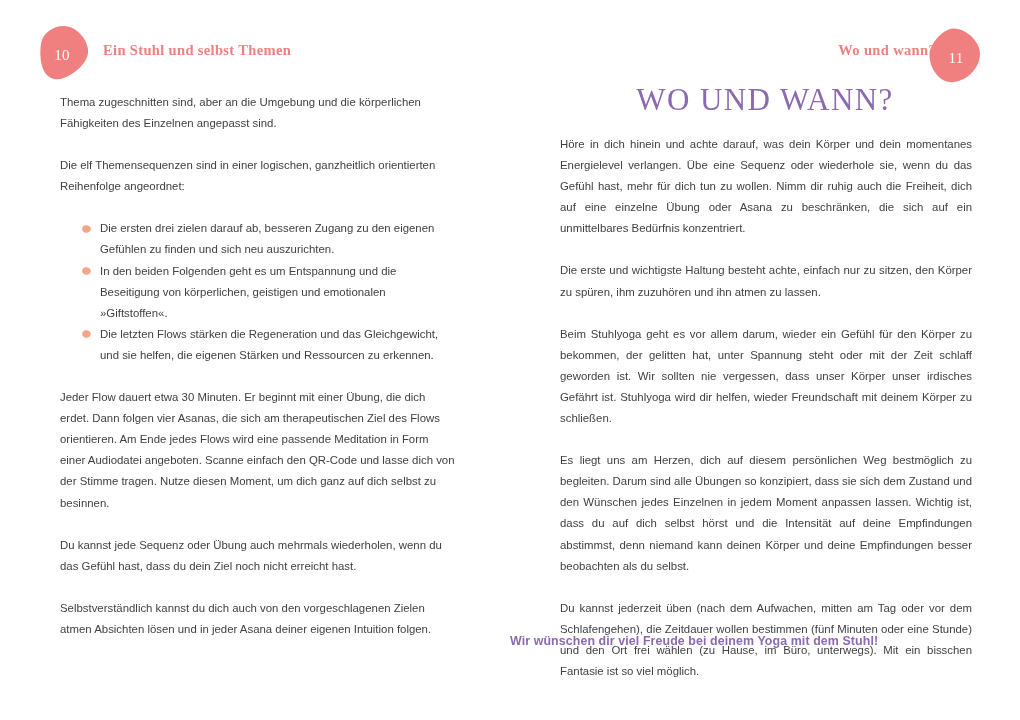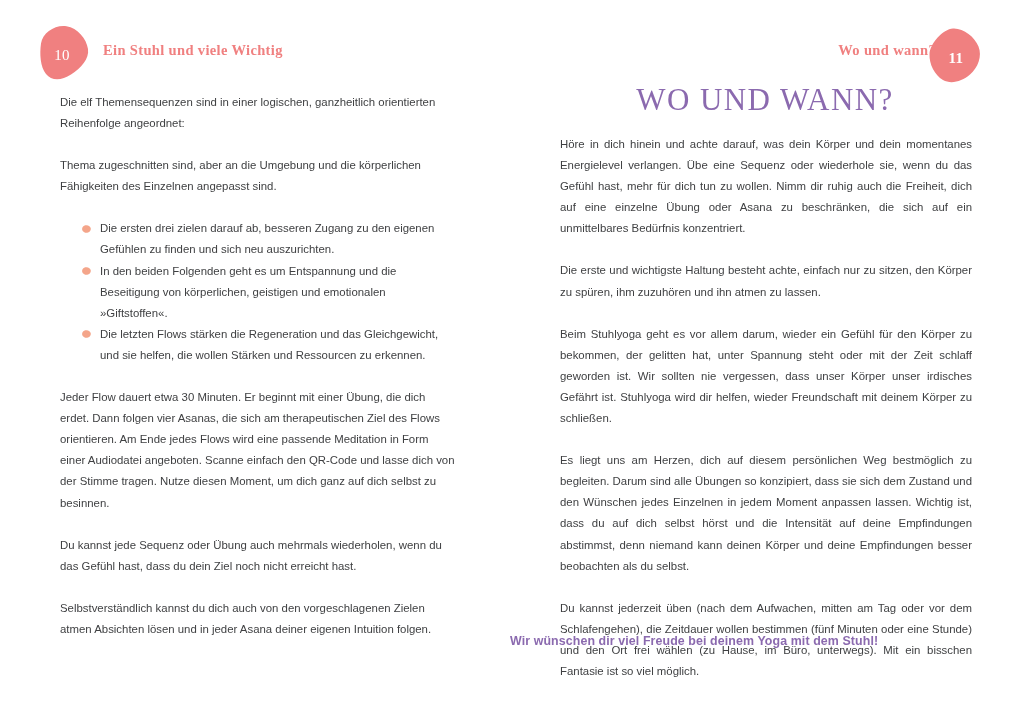--- a/index.html
+++ b/index.html
@@ -60,21 +60,21 @@
     inset: 0;
     display: flex;
     align-items: center;
     justify-content: center;
     font-family: "Liberation Serif", serif;
     font-size: 15px;
     color: #ffffff;
     letter-spacing: 0.3px;
   }
   .folio-left .folio-num  { transform: translate(-3px, 2px); }
-  .folio-right .folio-num { transform: translate(1px, 2px); font-weight: bold; }
+  .folio-right .folio-num { transform: translate(1px, 2px); }
 
   
   .chapter-title {
     position: absolute;
     top: 82px;
     left: 0;
     width: 510px;
     text-align: center;
     font-family: "Liberation Serif", serif;
     font-size: 31px;
@@ -138,26 +138,26 @@
 
   <div class="page page-left">
 
     <div class="folio folio-left">
       <svg viewBox="0 0 58 58" xmlns="http://www.w3.org/2000/svg">
         <path d="M30.5 2.2 C41.5 4.0 50.5 14.5 52.0 25.0 C53.4 35.0 45.0 44.0 35.0 50.5 C25.5 56.7 15.5 57.0 10.0 50.0 C4.3 42.7 3.5 30.0 5.0 19.5 C6.6 8.3 19.5 0.4 30.5 2.2 Z" fill="#F08080"></path>
       </svg>
       <span class="folio-num">10</span>
     </div>
 
-    <div class="runhead runhead-left">Ein Stuhl und viele Wichtig</div>
+    <div class="runhead runhead-left">Ein Stuhl und selbst Themen</div>
 
     <div class="col col-left">
 
+      <p>Thema zugeschnitten sind, aber an die Umgebung und die körperlichen Fähigkeiten des Einzelnen angepasst sind.</p>
       <p>Die elf Themensequenzen sind in einer logischen, ganzheitlich orientierten Reihenfolge angeordnet:</p>
-      <p>Thema zugeschnitten sind, aber an die Umgebung und die körperlichen Fähigkeiten des Einzelnen angepasst sind.</p>
 
       <ul class="bullets">
         <li>
           <span class="blob-bullet">
             <svg viewBox="0 0 9 8" xmlns="http://www.w3.org/2000/svg">
               <path d="M4.6 0.3 C6.6 0.4 8.6 1.9 8.8 3.6 C9.0 5.3 7.3 7.3 5.3 7.7 C3.3 8.1 1.0 7.0 0.3 5.2 C-0.3 3.5 0.6 1.4 2.2 0.7 C2.9 0.4 3.7 0.25 4.6 0.3 Z" fill="#F4A58A"></path>
             </svg>
           </span>
           <span>Die ersten drei zielen darauf ab, besseren Zugang zu den eigenen Gefühlen zu finden und sich neu auszurichten.</span>
         </li>
@@ -168,21 +168,21 @@
             </svg>
           </span>
           <span>In den beiden Folgenden geht es um Entspannung und die Beseitigung von körperlichen, geistigen und emotionalen »Giftstoffen«.</span>
         </li>
         <li>
           <span class="blob-bullet">
             <svg viewBox="0 0 9 8" xmlns="http://www.w3.org/2000/svg">
               <path d="M4.6 0.3 C6.6 0.4 8.6 1.9 8.8 3.6 C9.0 5.3 7.3 7.3 5.3 7.7 C3.3 8.1 1.0 7.0 0.3 5.2 C-0.3 3.5 0.6 1.4 2.2 0.7 C2.9 0.4 3.7 0.25 4.6 0.3 Z" fill="#F4A58A"></path>
             </svg>
           </span>
-          <span>Die letzten Flows stärken die Regeneration und das Gleichgewicht, und sie helfen, die wollen Stärken und Ressourcen zu erkennen.</span>
+          <span>Die letzten Flows stärken die Regeneration und das Gleichgewicht, und sie helfen, die eigenen Stärken und Ressourcen zu erkennen.</span>
         </li>
       </ul>
 
       <p>Jeder Flow dauert etwa 30 Minuten. Er beginnt mit einer Übung, die dich erdet. Dann folgen vier Asanas, die sich am therapeutischen Ziel des Flows orientieren. Am Ende jedes Flows wird eine passende Meditation in Form einer Audiodatei angeboten. Scanne einfach den QR-Code und lasse dich von der Stimme tragen. Nutze diesen Moment, um dich ganz auf dich selbst zu besinnen.</p>
       <p>Du kannst jede Sequenz oder Übung auch mehrmals wiederholen, wenn du das Gefühl hast, dass du dein Ziel noch nicht erreicht hast.</p>
       <p class="tight">Selbstverständlich kannst du dich auch von den vorgeschlagenen Zielen atmen Absichten lösen und in jeder Asana deiner eigenen Intuition folgen.</p>
 
     </div>
   </div>
 

